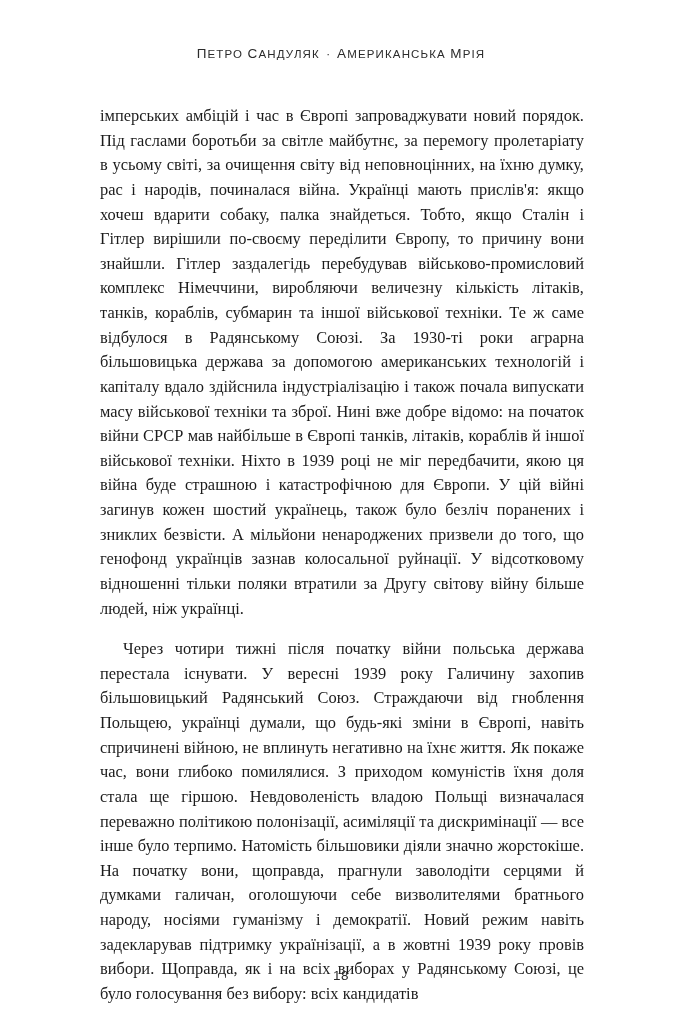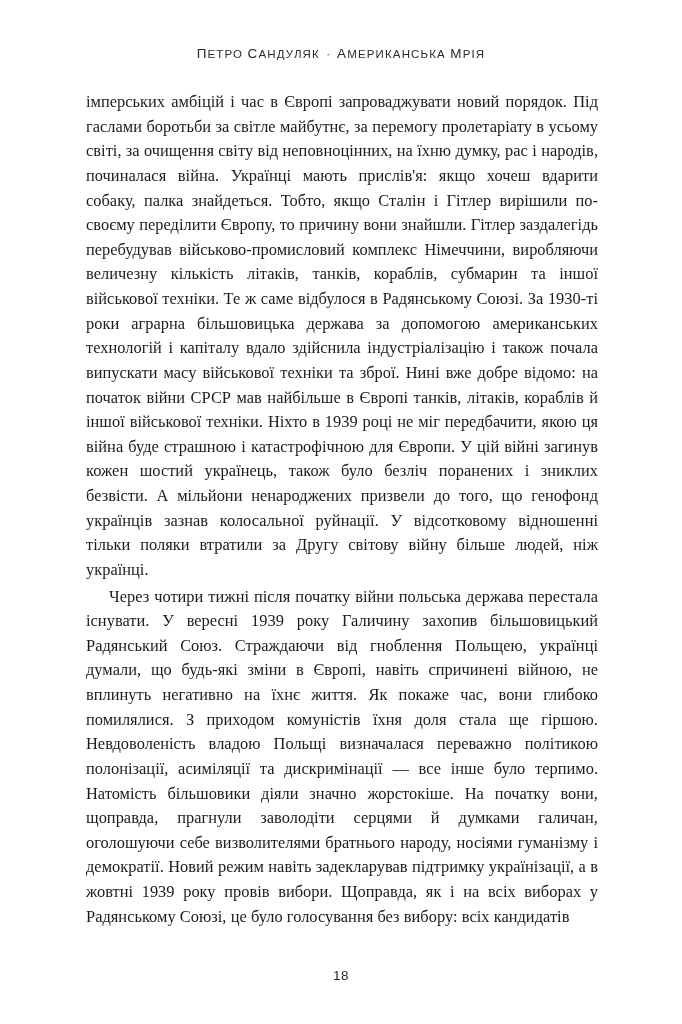--- a/index.html
+++ b/index.html
@@ -48,21 +48,21 @@
 
   
   .textblock {
     position: absolute;
     left: 84px;
     top: 88px;
     width: 516px;
   }
 
   p.para {
-    margin: 2px;
+    margin: 16px;
     padding: 0;
     font-size: 16.4px;
     line-height: 24.62px;
     text-align: justify;
     text-justify: inter-word;
     hyphens: manual;
     word-spacing: 0.1px;
     letter-spacing: 0.02px;
     color: #1b1b1b;
   }

